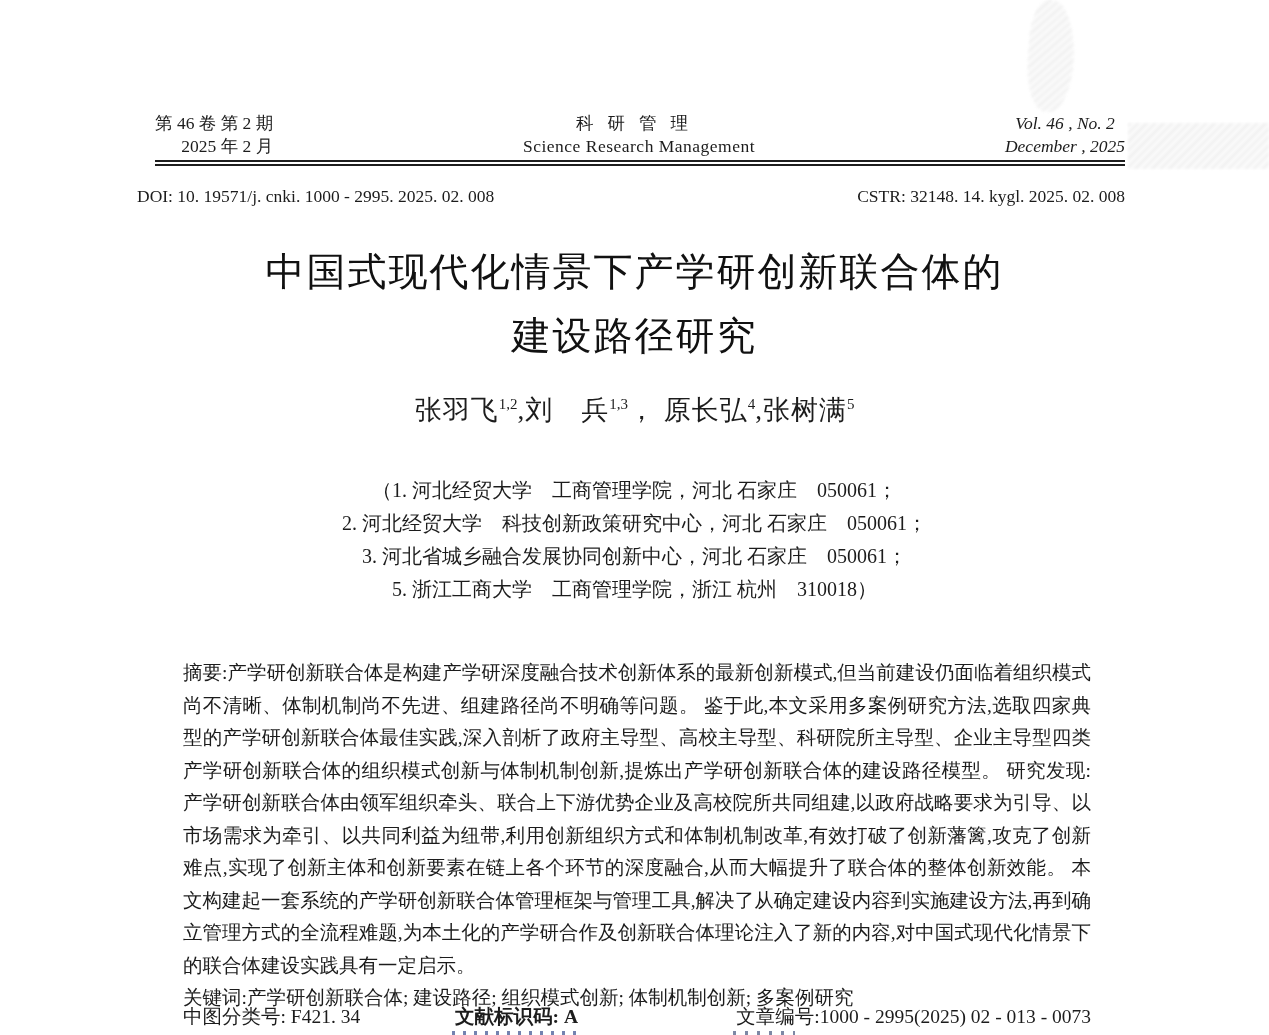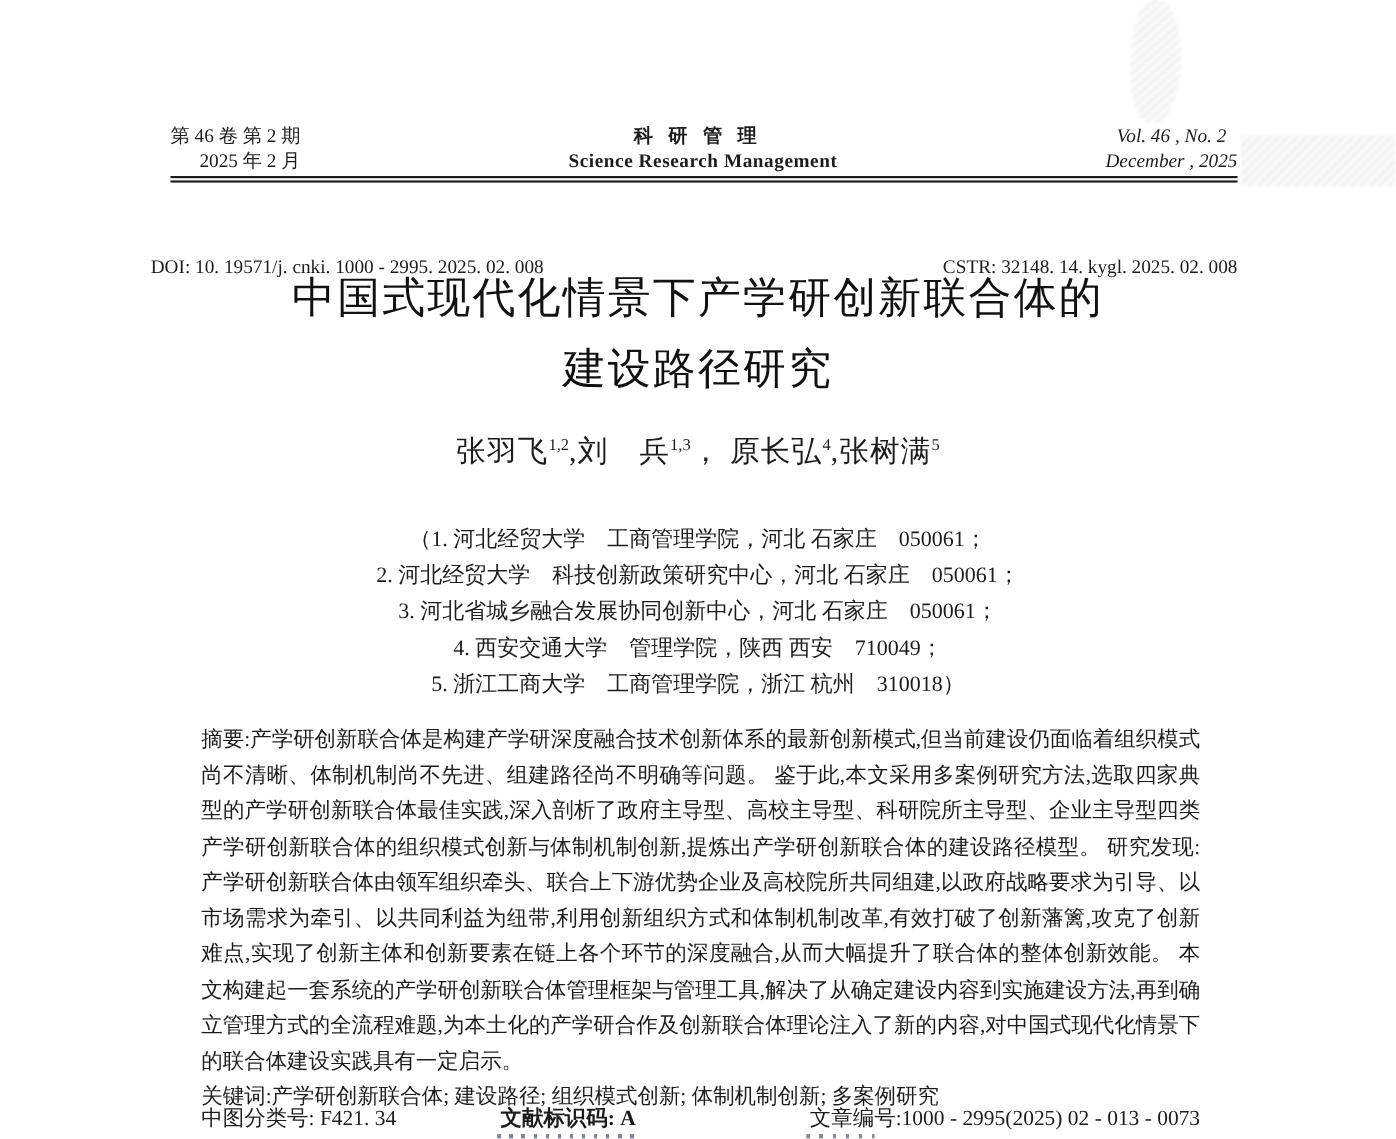--- a/index.html
+++ b/index.html
@@ -23,35 +23,34 @@
   .wm-streak { left: 1028px; top: 0; width: 46px; height: 112px; transform: rotate(4deg); border-radius: 40% 60% 50% 50%; }
   .wm-blob   { left: 1128px; top: 123px; width: 141px; height: 46px; }
 
   
   .journal-header {
     position: absolute; top: 112px; left: 155px; width: 970px;
     display: flex; justify-content: space-between; align-items: flex-start;
     font-size: 17.5px; line-height: 23px;
   }
   .jh-left  { text-align: right; }
-  .jh-center{ text-align: center; font-weight: bold; }
+  .jh-center{ text-align: center; }
   .jh-right { text-align: center; font-style: italic; }
   .jh-cn { letter-spacing: 14px; }
   .jh-en { letter-spacing: 0.5px; }
 
   .double-rule {
     position: absolute; top: 160px; left: 155px; width: 970px; height: 6px;
     border-top: 2px solid #1d1d1d; border-bottom: 2px solid #1d1d1d;
   }
 
   .id-row {
     position: absolute; top: 186px; left: 137px; width: 988px;
     display: flex; justify-content: space-between;
     font-size: 17.5px;
-    margin-top: 46px;
   }
 
   .paper-title {
     position: absolute; top: 240px; left: 0; width: 100%;
     text-align: center;
     font-size: 39px; font-weight: 400; line-height: 64px;
     letter-spacing: 2px;
     color: #111;
   }
 
@@ -123,21 +122,20 @@
 </h1>
 
 <div class="authors-line">
   <span>张羽飞</span><sup>1,2</sup><span>,</span><span>刘　兵</span><sup>1,3</sup><span>， </span><span>原长弘</span><sup>4</sup><span>,</span><span>张树满</span><sup>5</sup>
 </div>
 
 <div class="affiliations">
   <div>（1. 河北经贸大学　工商管理学院，河北 石家庄　050061；</div>
   <div>2. 河北经贸大学　科技创新政策研究中心，河北 石家庄　050061；</div>
   <div>3. 河北省城乡融合发展协同创新中心，河北 石家庄　050061；</div>
-  <div>4. 西安交通大学　管理学院，陕西 西安　710049；</div>
   <div>5. 浙江工商大学　工商管理学院，浙江 杭州　310018）</div>
 </div>
 
 <div class="abstract-block">
   <p><span>摘要:</span><span>产学研创新联合体是构建产学研深度融合技术创新体系的最新创新模式,但当前建设仍面临着组织模式尚不清晰、体制机制尚不先进、组建路径尚不明确等问题。 鉴于此,本文采用多案例研究方法,选取四家典型的产学研创新联合体最佳实践,深入剖析了政府主导型、高校主导型、科研院所主导型、企业主导型四类产学研创新联合体的组织模式创新与体制机制创新,提炼出产学研创新联合体的建设路径模型。 研究发现:产学研创新联合体由领军组织牵头、联合上下游优势企业及高校院所共同组建,以政府战略要求为引导、以市场需求为牵引、以共同利益为纽带,利用创新组织方式和体制机制改革,有效打破了创新藩篱,攻克了创新难点,实现了创新主体和创新要素在链上各个环节的深度融合,从而大幅提升了联合体的整体创新效能。 本文构建起一套系统的产学研创新联合体管理框架与管理工具,解决了从确定建设内容到实施建设方法,再到确立管理方式的全流程难题,为本土化的产学研合作及创新联合体理论注入了新的内容,对中国式现代化情景下的联合体建设实践具有一定启示。</span></p>
   <p class="keywords-line"><span>关键词:</span><span>产学研创新联合体; 建设路径; 组织模式创新; 体制机制创新; 多案例研究</span></p>
 </div>
 
 <div class="footer-meta">
   <span class="fm-clc"><span>中图分类号:</span> <span>F421. 34</span></span>

